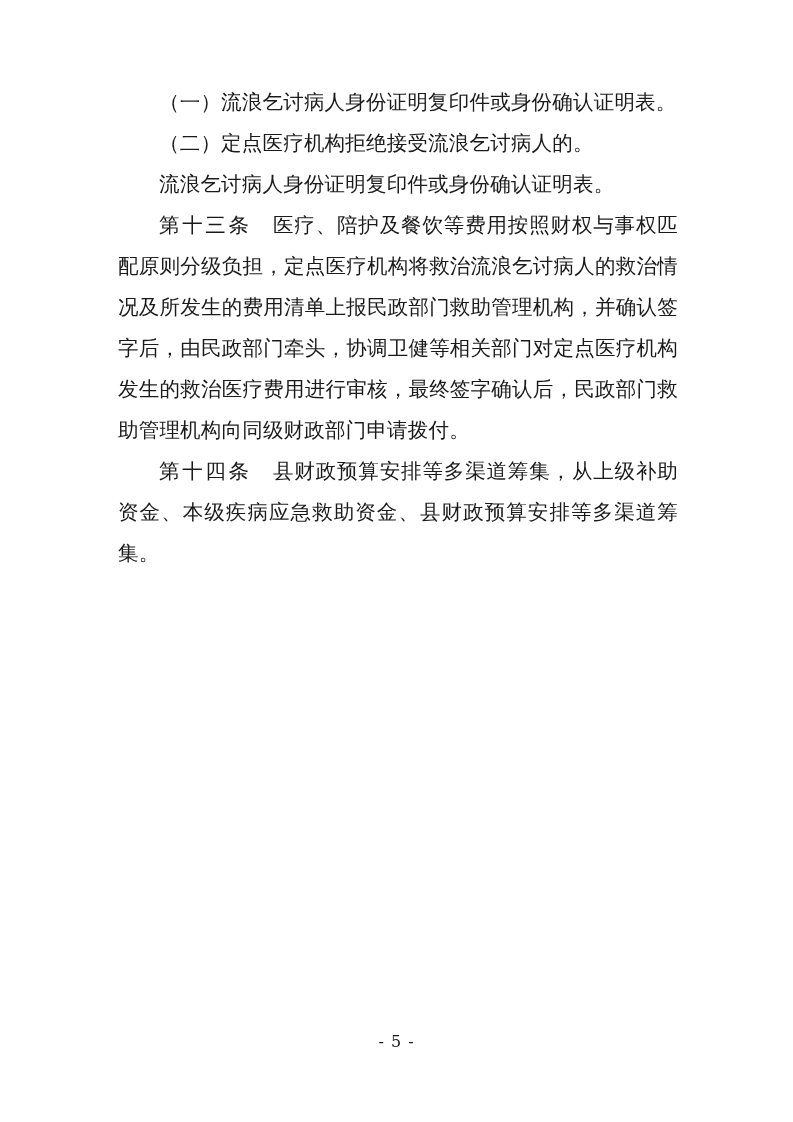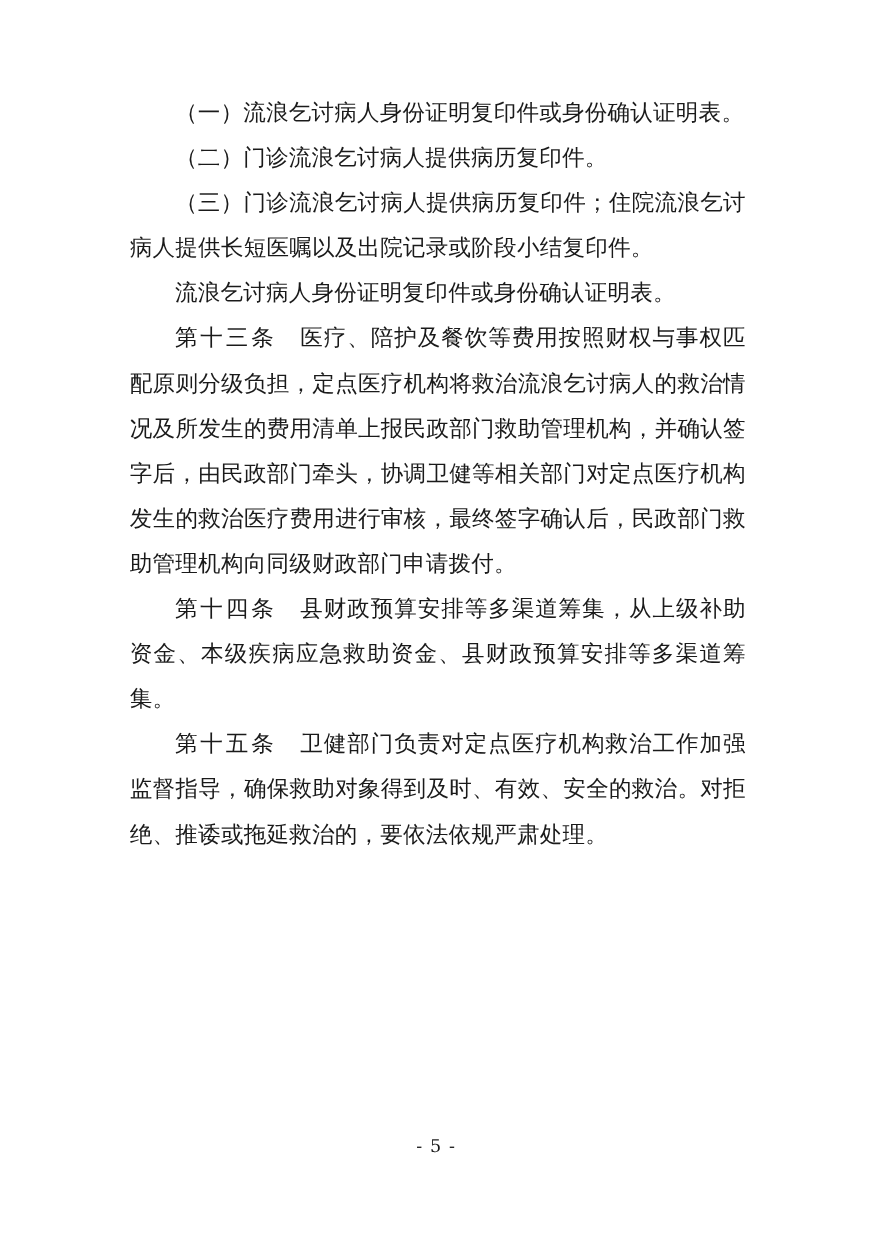--- a/index.html
+++ b/index.html
@@ -60,41 +60,35 @@
 <body>
 
 <div class="page">
   <div class="content">
 
     <p class="para indent">
       <span>（一）流浪乞讨病人身份证明复印件或身份确认证明表。</span>
     </p>
 
     <p class="para indent">
-      <span>（二）门诊流浪乞讨病人提供病历复印件。</span>
+      <span>（二）定点医疗机构拒绝接受流浪乞讨病人的。</span>
     </p>
 
-    <p class="para indent">
-      <span>（三）门诊流浪乞讨病人提供病历复印件；住院流浪乞讨病人提供长短医嘱以及出院记录或阶段小结复印件。</span>
-    </p>
 
     <p class="para indent">
       <span>流浪乞讨病人身份证明复印件或身份确认证明表。</span>
     </p>
 
     <p class="para indent">
       <span class="lead">第十三条</span><span>　医疗、陪护及餐饮等费用按照财权与事权匹配原则分级负担，定点医疗机构将救治流浪乞讨病人的救治情况及所发生的费用清单上报民政部门救助管理机构，并确认签字后，由民政部门牵头，协调卫健等相关部门对定点医疗机构发生的救治医疗费用进行审核，最终签字确认后，民政部门救助管理机构向同级财政部门申请拨付。</span>
     </p>
 
     <p class="para indent">
       <span class="lead">第十四条</span><span>　县财政预算安排等多渠道筹集，从上级补助资金、本级疾病应急救助资金、县财政预算安排等多渠道筹集。</span>
     </p>
 
-    <p class="para indent">
-      <span class="lead">第十五条</span><span>　卫健部门负责对定点医疗机构救治工作加强监督指导，确保救助对象得到及时、有效、安全的救治。对拒绝、推诿或拖延救治的，要依法依规严肃处理。</span>
-    </p>
 
 
 
   </div>
 
   <div class="pagenum">- 5 -</div>
 </div>
 
 </body></html>

